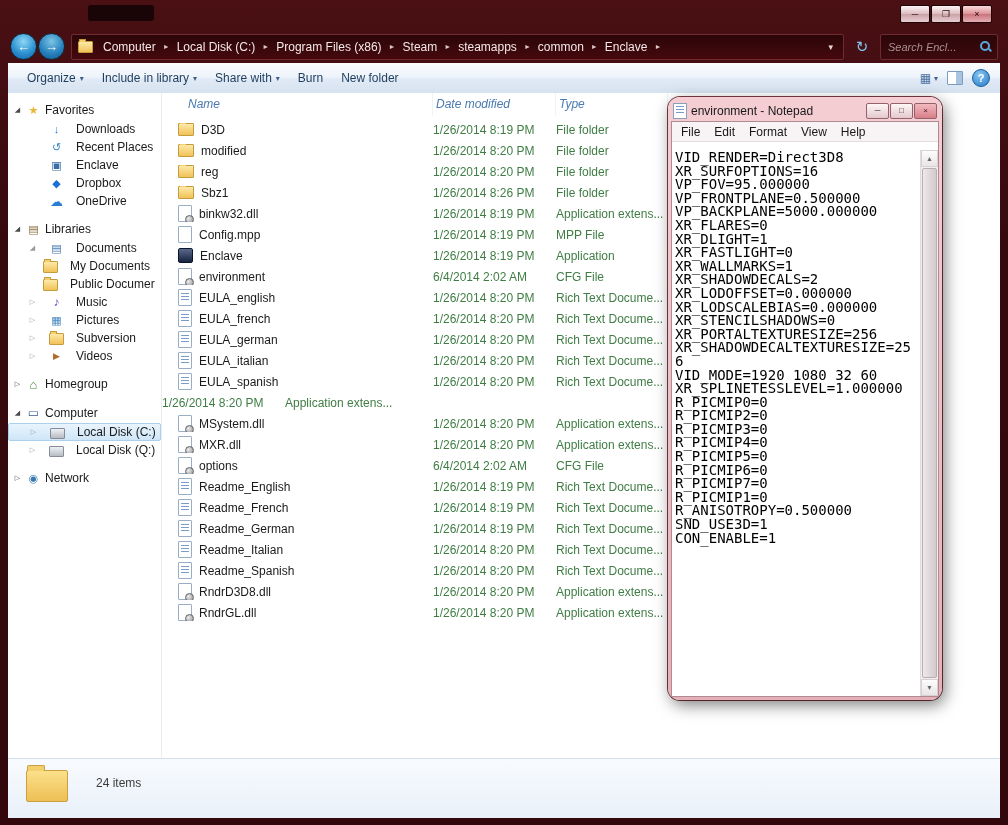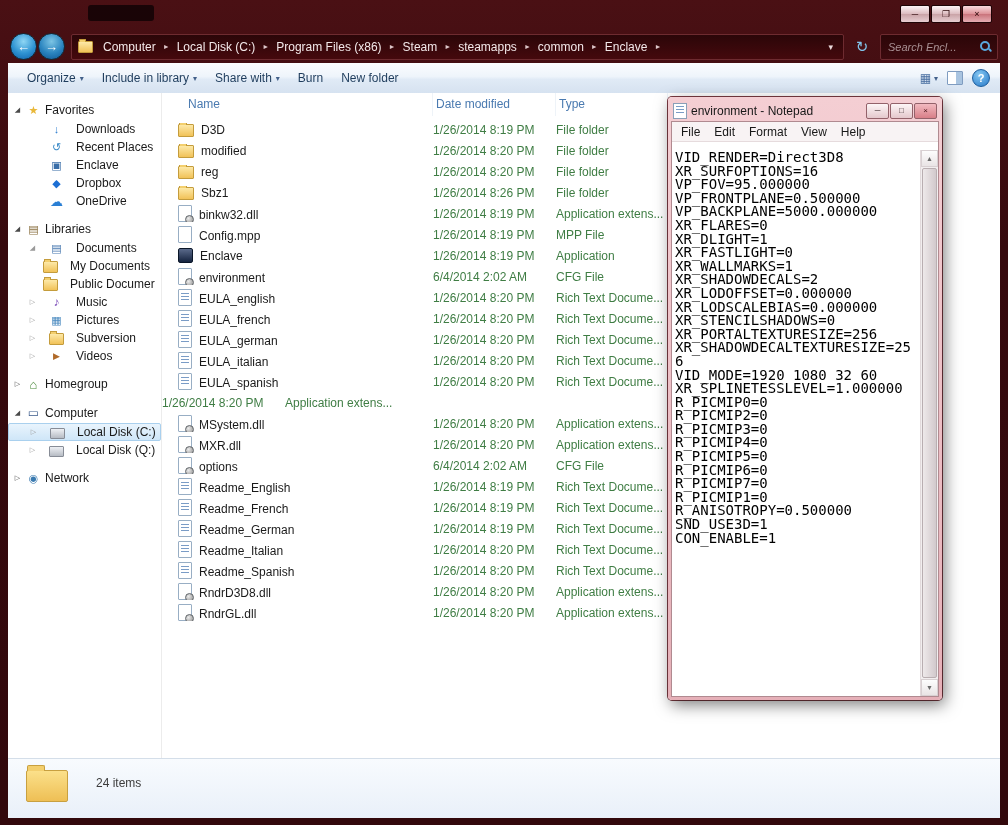--- a/index.html
+++ b/index.html
@@ -76,29 +76,29 @@
   .sbicon-pictures::before{content:"▦";color:#4a8ac0;}
   .sbicon-videos::before{content:"▶";color:#b06a2a;font-size:9px;}
   .sbicon-homegroup::before{content:"⌂";color:#4a8a3a;font-size:13px;}
   .sbicon-computer::before{content:"▭";color:#3a5a8a;font-size:12px;}
   .sbicon-network::before{content:"◉";color:#3a7ab0;}
   .sbicon-disk{width:13px;height:9px;background:linear-gradient(#eef0f4,#b7bcc4);border:1px solid #878c96;border-radius:1px;margin-top:2px;}
   .sbicon-folder{position:relative;width:13px;height:10px;background:linear-gradient(#fde9a8,#f1c258);border:1px solid #c49c3c;border-radius:1px;margin-top:2px;}
   .sbicon-folder::before{content:"";position:absolute;top:-3px;left:0;width:5px;height:2px;background:#f3cf6e;border:1px solid #c49c3c;border-bottom:none;}
   
   .filearea{flex:1;position:relative;}
-  .colheaders{position:absolute;top:0;left:0;right:0;height:23px;display:flex;color:#4a7ab0;background:#fff;}
+  .colheaders{position:absolute;top:0;left:0;right:0;height:23px;display:flex;color:#4a7ab0;background:#fff;font-style:italic;}
   .col{box-sizing:border-box;padding:4px 8px 3px 8px;border-right:1px solid #eef3f8;white-space:nowrap;}
   .col0{width:271px;padding-left:26px;}
   .col1{width:123px;padding-left:3px;}
   .col2{width:112px;padding-left:3px;}
   .file-list{position:absolute;top:26px;left:0;right:0;bottom:0;overflow:hidden;}
   .frow{display:flex;height:21px;align-items:center;}
   .fcell{box-sizing:border-box;white-space:nowrap;overflow:hidden;}
-  .fname{width:271px;display:flex;align-items:flex-end;gap:7px;padding-left:16px;color:#1a1a1a;}
+  .fname{width:271px;display:flex;align-items:center;gap:7px;padding-left:16px;color:#1a1a1a;}
   .ftext{white-space:nowrap;overflow:hidden;text-overflow:ellipsis;}
   .fdate{width:123px;color:#3f7d44;}
   .ftype{color:#3f7d44;}
   .ficon{flex:none;position:relative;display:inline-block;}
   .fi-folder{width:14px;height:11px;background:linear-gradient(#fde9a8,#f1c258);border:1px solid #c49c3c;border-radius:1px;}
   .fi-folder::before{content:"";position:absolute;top:-3px;left:0;width:6px;height:2px;background:#f3cf6e;border:1px solid #c49c3c;border-bottom:none;border-radius:1px 1px 0 0;}
   .fi-mpp,.fi-dll,.fi-cfg,.fi-rtf{width:12px;height:15px;background:#fff;border:1px solid #98aec4;border-radius:1px;}
   .fi-rtf::before{content:"";position:absolute;left:2px;right:2px;top:3px;height:9px;
     background:repeating-linear-gradient(#7a9cc6 0 1px,transparent 1px 3px);}
   .fi-dll::after,.fi-cfg::after{content:"";position:absolute;right:-3px;bottom:-3px;width:7px;height:7px;border-radius:50%;
@@ -106,21 +106,21 @@
   .fi-app{width:13px;height:13px;background:linear-gradient(#5a6a8a,#15233f);border:1px solid #0a1628;border-radius:2px;}
   
   .statusbar{position:absolute;left:8px;right:8px;bottom:7px;height:59px;
     background:linear-gradient(#f8fbfe,#e9f0f9);border-top:1px solid #d4dee9;}
   .bigfolder{position:absolute;left:18px;top:11px;width:40px;height:30px;
     background:linear-gradient(#fce folder,#eebf55);background:linear-gradient(#fbe08a,#eebf55);border:1px solid #c8a040;border-radius:2px;}
   .bigfolder::before{content:"";position:absolute;top:-6px;left:0;width:16px;height:5px;background:#f3cf6e;border:1px solid #c8a040;border-bottom:none;border-radius:2px 2px 0 0;}
   .status-text{position:absolute;left:88px;top:17px;color:#3c3c3c;}
   
   .notepad{position:absolute;left:668px;top:97px;width:274px;height:603px;z-index:20;box-sizing:border-box;
-    background:linear-gradient(#f4ced3,#e6b0b8);border-radius:4px;padding:3px;
+    background:linear-gradient(#f4ced3,#e6b0b8);border-radius:12px;padding:3px;
     box-shadow:3px 5px 16px rgba(0,0,0,.5),0 0 0 1px #7c3b43;}
   .np-titlebar{height:21px;display:flex;align-items:center;gap:4px;padding:0 2px;color:#181818;}
   .np-icon{position:relative;width:12px;height:14px;flex:none;background:#fff;border:1px solid #8aa0b8;}
   .np-icon::before{content:"";position:absolute;left:2px;right:2px;top:2px;height:8px;
     background:repeating-linear-gradient(#7a9cc6 0 1px,transparent 1px 3px);}
   .np-title{flex:1;white-space:nowrap;overflow:hidden;font-size:12px;}
   .np-btns{display:flex;gap:1px;flex:none;}
   .np-btn{width:21px;height:14px;border:1px solid #93626a;border-radius:2px;
     background:linear-gradient(#fdf6f7,#e4c8cc);display:flex;align-items:center;justify-content:center;font-size:8px;color:#3a2a2c;line-height:1;}
   .np-btn.close{background:linear-gradient(#f2bac0,#d87f88);color:#4c151b;}

